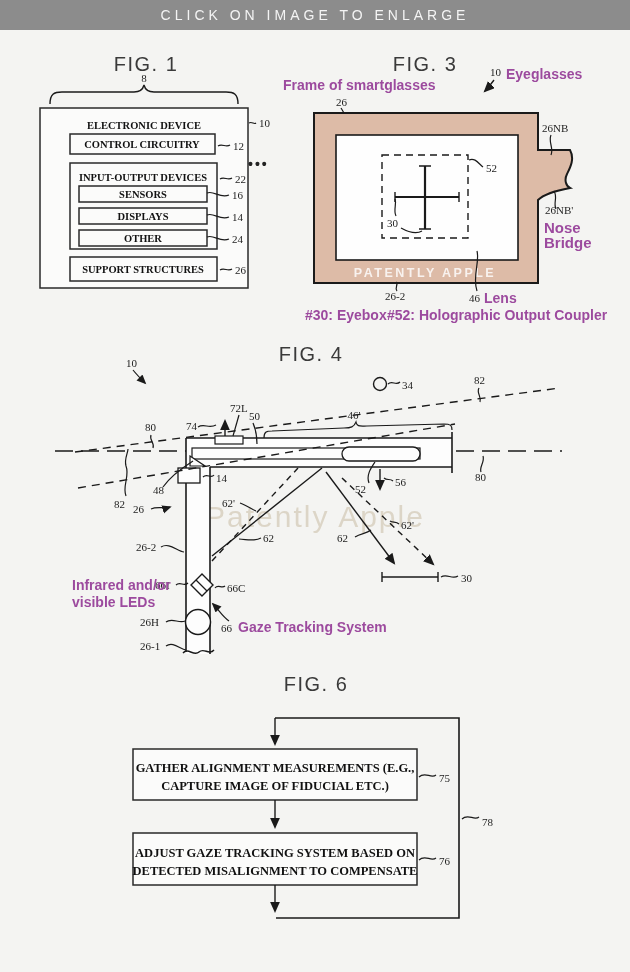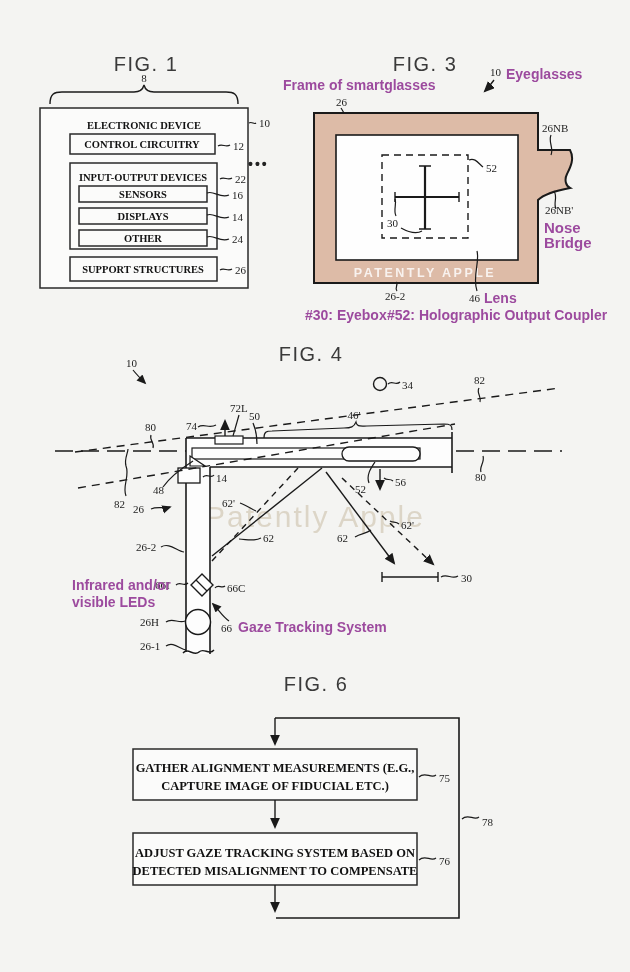--- a/index.html
+++ b/index.html
@@ -29,20 +29,23 @@
   .wfill{fill:#fdfdfd;}
   .dsh{stroke-dasharray:8,6;}
   .dsh2{stroke-dasharray:6,5;}
   .ddot{stroke-dasharray:18,8;stroke-width:1.6;}
   .frame{fill:#ddbba7;stroke:#1a1a1a;stroke-width:2;}
 </style>
 </head>
 <body>
 
 <div class="page">
+  <div class="header">
+    <span>CLICK ON IMAGE TO ENLARGE</span>
+  </div>
 
   <svg class="art" width="630" height="942" viewBox="0 30 630 942">
     <defs>
       <marker id="ah" orient="auto" markerWidth="9" markerHeight="8" refX="6.5" refY="3.5">
         <path d="M0,0 L8,3.5 L0,7 Z" fill="#1a1a1a"></path>
       </marker>
     </defs>
 
     <g>
       <text class="figtitle fc" x="146" y="71">FIG. 1</text>

